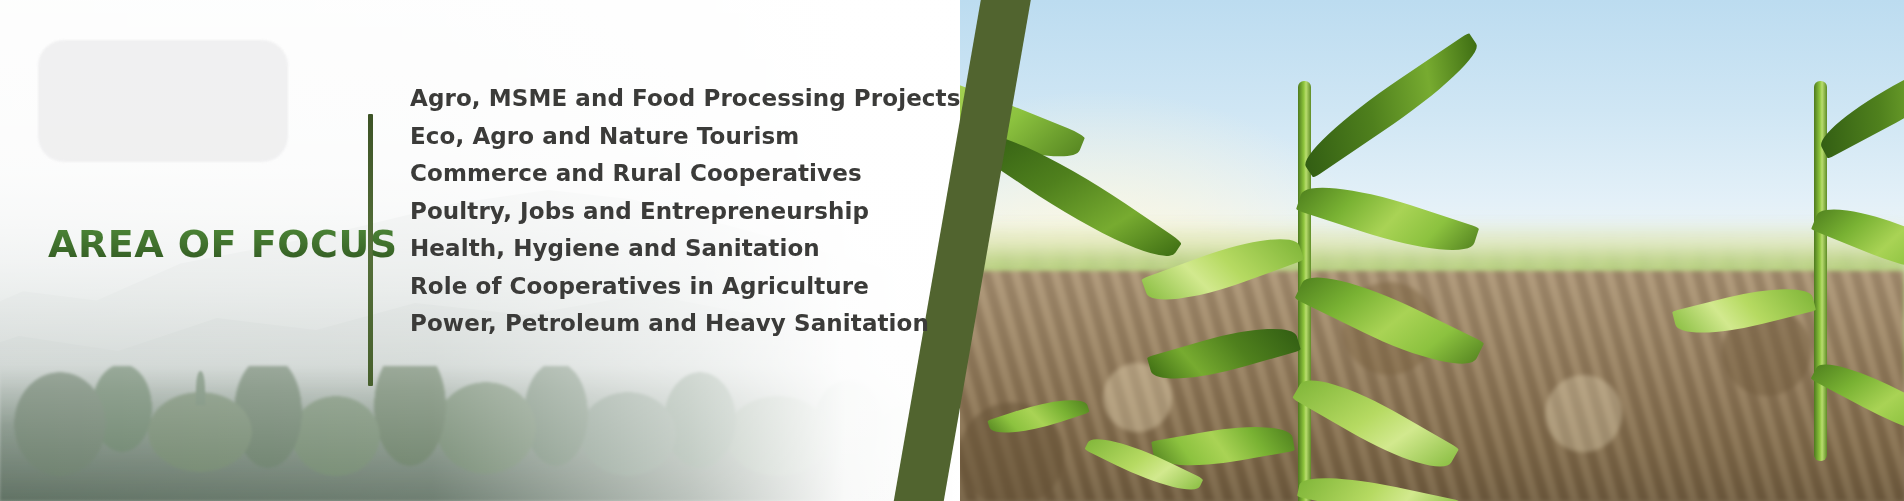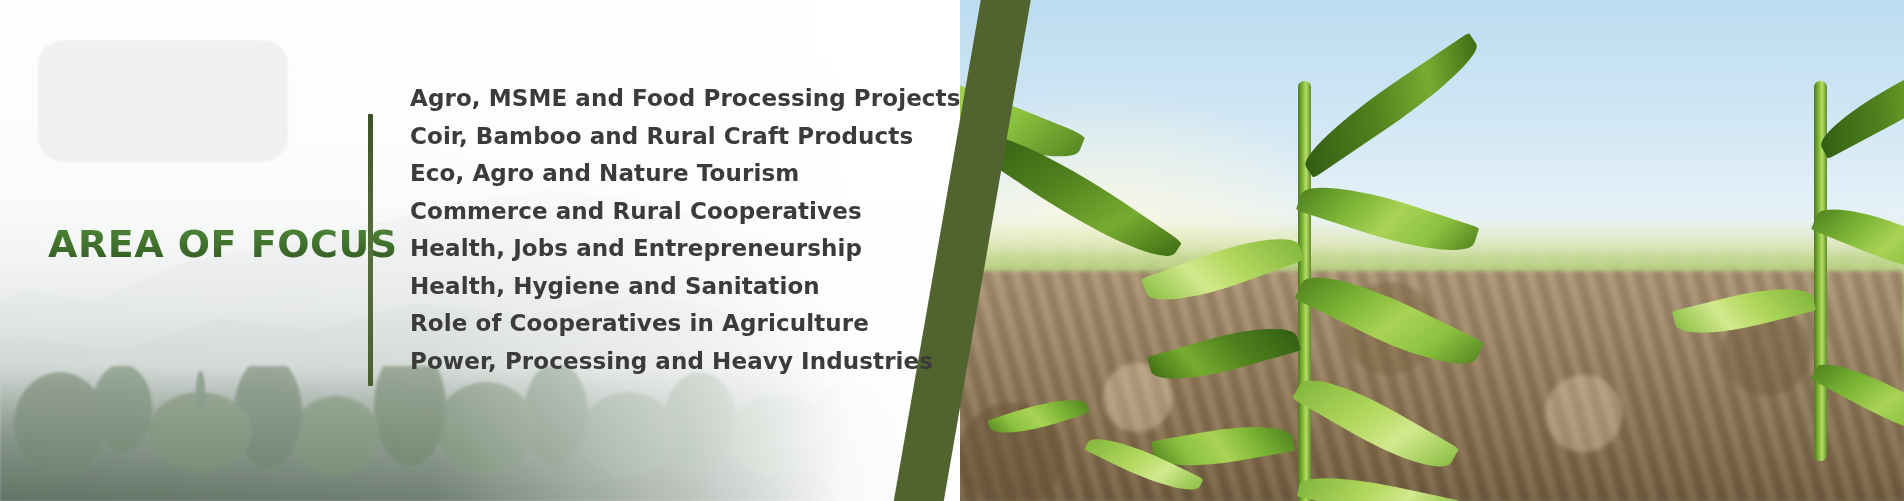--- a/index.html
+++ b/index.html
@@ -236,23 +236,22 @@
   </div>
 
   <div class="white-wedge"></div>
   <div class="diagonal-stripe"></div>
 
   <div class="content">
     <div class="divider-rule"></div>
     <div class="headline">AREA OF FOCUS</div>
     <ul class="focus-list">
       <li>Agro, MSME and Food Processing Projects</li>
-      <li>Coir, Bamboo and Rural Craft Products</li>
       <li>Eco, Agro and Nature Tourism</li>
       <li>Commerce and Rural Cooperatives</li>
-      <li>Health, Jobs and Entrepreneurship</li>
+      <li>Poultry, Jobs and Entrepreneurship</li>
       <li>Health, Hygiene and Sanitation</li>
       <li>Role of Cooperatives in Agriculture</li>
-      <li>Power, Processing and Heavy Industries</li>
+      <li>Power, Petroleum and Heavy Sanitation</li>
     </ul>
   </div>
 
 </div>
 
 </body></html>

